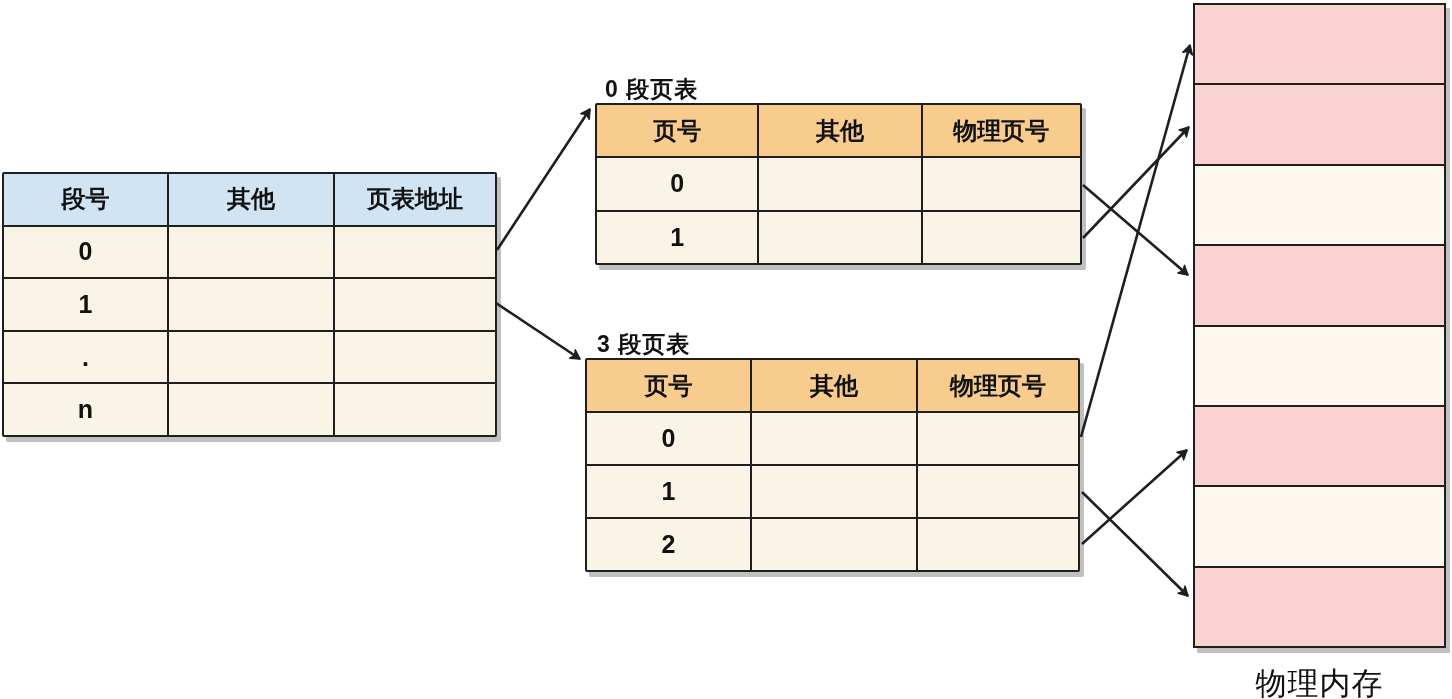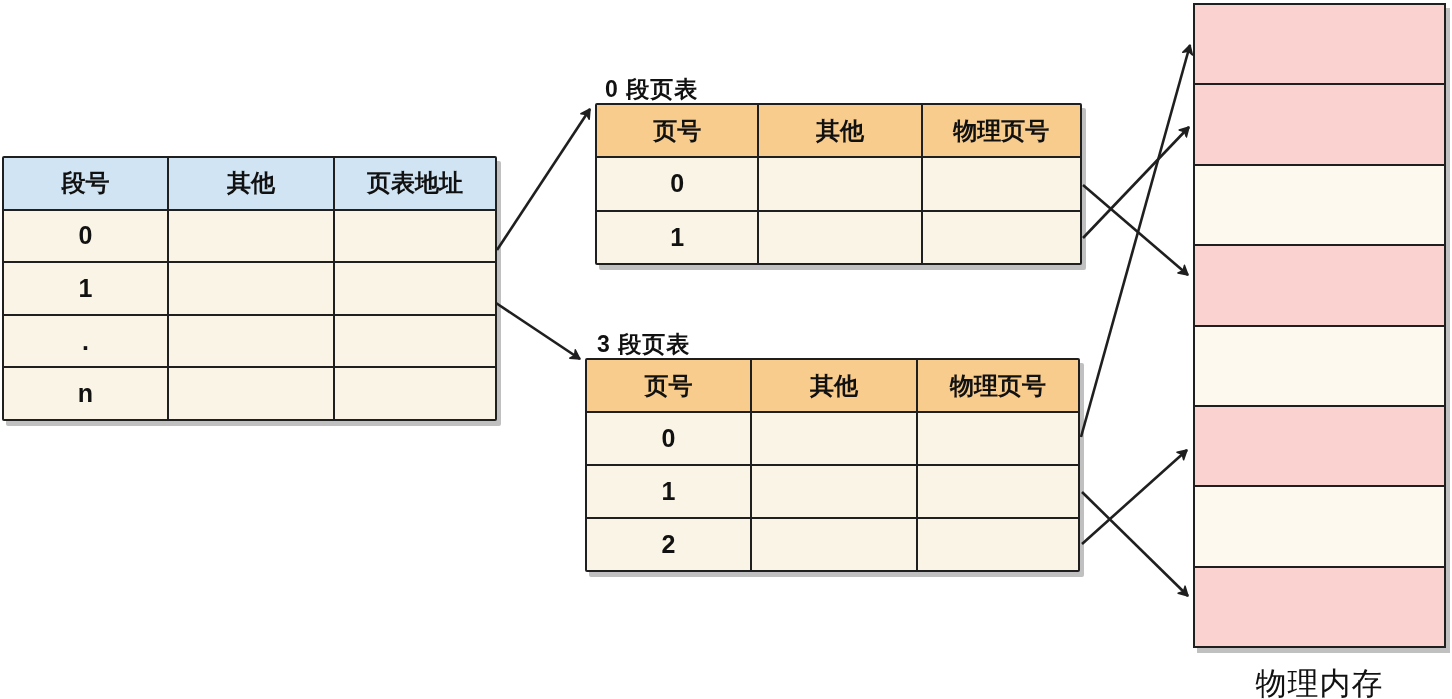--- a/index.html
+++ b/index.html
@@ -89,21 +89,21 @@
     stroke:var(--border);
     stroke-width:2.6;
   }
 </style>
 </head>
 <body>
 
 <div id="canvas">
 
 
-  <div class="sketch-table seg" style="left:2px;top:156px;width:495px;height:265px;">
+  <div class="sketch-table seg" style="left:2px;top:172px;width:495px;height:265px;">
     <div class="trow header-row">
       <div class="tcell c1">段号</div>
       <div class="tcell c2">其他</div>
       <div class="tcell c3">页表地址</div>
     </div>
     <div class="trow">
       <div class="tcell c1">0</div>
       <div class="tcell c2"></div>
       <div class="tcell c3"></div>
     </div>

